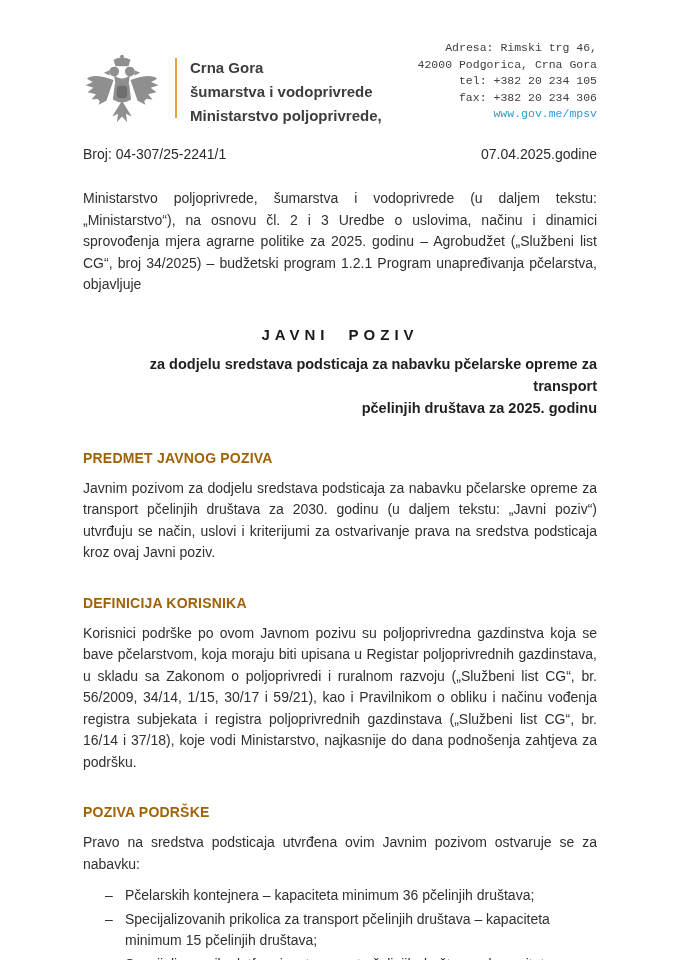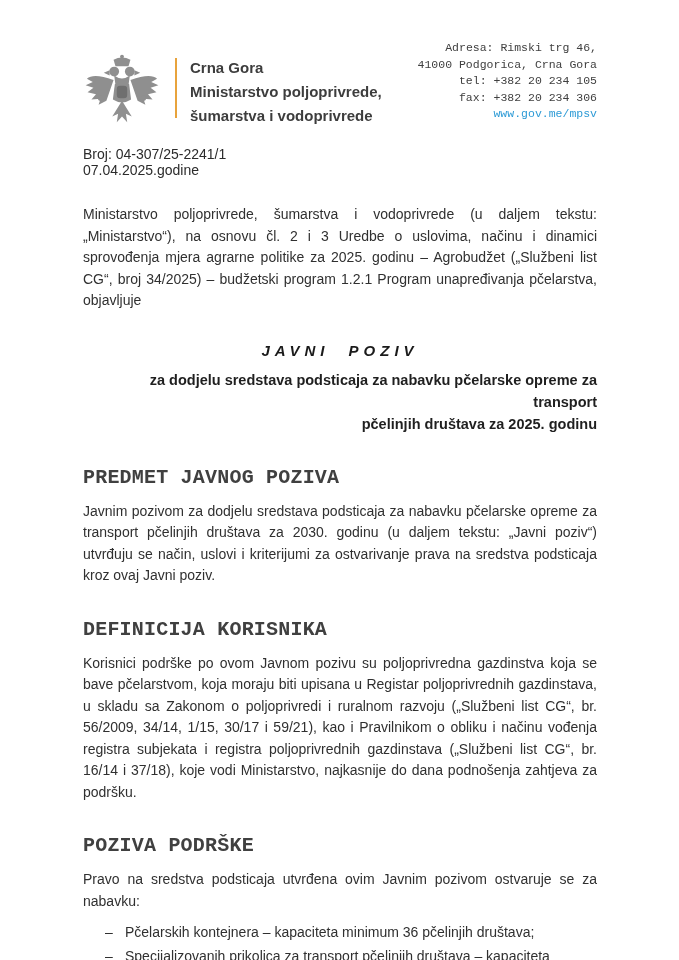--- a/index.html
+++ b/index.html
@@ -15,36 +15,36 @@
   
   .header { display: flex; justify-content: space-between; align-items: flex-start; }
   .brand { display: flex; align-items: flex-start; margin-top: 14px; }
   .coa { width: 78px; height: 82px; flex: 0 0 auto; }
   .brand-divider { width: 2px; height: 60px; background: #e8a33c; margin: 6px 13px 0 14px; flex: 0 0 auto; }
   .org { font-size: 15px; line-height: 24px; color: #3d3d3d; padding-top: 4px; white-space: nowrap; font-weight: bold; }
   .contact { text-align: right; font-size: 11.5px; line-height: 16.5px; color: #404040; padding-top: 2px; font-family: Liberation Mono, monospace; }
   .contact .link { color: #2e9bd6; cursor: pointer; }
 
   
-  .ref-row { display: flex; justify-content: space-between; margin-top: 12px; font-size: 14px; color: #2b2b2b; flex-direction: column; }
+  .ref-row { display: flex; justify-content: space-between; margin-top: 12px; font-size: 14px; color: #2b2b2b; }
 
   
   .intro { margin-top: 26px; font-size: 14px; line-height: 21.5px; text-align: justify; color: #303030; }
 
   .doc-title {
     margin-top: 30px; text-align: center; font-weight: bold;
-    font-size: 15px; letter-spacing: 5px; word-spacing: 10px; color: #1a1a1a; font-style: italic;
+    font-size: 15px; letter-spacing: 5px; word-spacing: 10px; color: #1a1a1a;
   }
   .doc-subtitle {
     margin-top: 10px; text-align: right; font-weight: bold;
     font-size: 14.5px; line-height: 22px; color: #1f1f1f;
   }
 
   .section { margin-top: 31px; }
-  .section-heading { font-size: 20px; font-weight: bold; color: #404040; margin-bottom: 12px; letter-spacing: 0.2px; font-family: Liberation Mono, monospace; }
+  .section-heading { font-size: 14px; font-weight: bold; color: #a16207; margin-bottom: 12px; letter-spacing: 0.2px; }
   .section-body { font-size: 14px; line-height: 21.5px; text-align: justify; color: #303030; }
 
   .bullets { list-style: none; margin-top: 10px; margin-left: 22px; }
   .bullets li { position: relative; padding-left: 20px; font-size: 14px; line-height: 21px; margin-bottom: 3px; color: #303030; max-width: 470px; }
   .bullets .dash { position: absolute; left: 0; top: 0; }
 </style>
 </head>
 <body>
 
 <div class="page">
@@ -73,27 +73,27 @@
           <path d="M60 74 l-15 24 9 -4 -2 13 8 -9 8 9 -2 -13 9 4 z"></path>
 
           <circle cx="27" cy="70" r="4"></circle>
           <circle cx="93" cy="70" r="4"></circle>
         </g>
         <rect x="52" y="51" width="16" height="19" rx="5" fill="#6f6f6f"></rect>
       </svg>
       <div class="brand-divider"></div>
       <div class="org">
         <div>Crna Gora</div>
+        <div>šumarstva i vodoprivrede</div>
         <div>Ministarstvo poljoprivrede,</div>
-        <div>šumarstva i vodoprivrede</div>
       </div>
     </div>
     <div class="contact">
       <div>Adresa: Rimski trg 46,</div>
-      <div>41000 Podgorica, Crna Gora</div>
+      <div>42000 Podgorica, Crna Gora</div>
       <div>tel: +382 20 234 105</div>
       <div>fax: +382 20 234 306</div>
       <div class="link">www.gov.me/mpsv</div>
     </div>
   </div>
 
   <div class="ref-row">
     <span>Broj: 04-307/25-2241/1</span>
     <span>07.04.2025.godine</span>
   </div>

